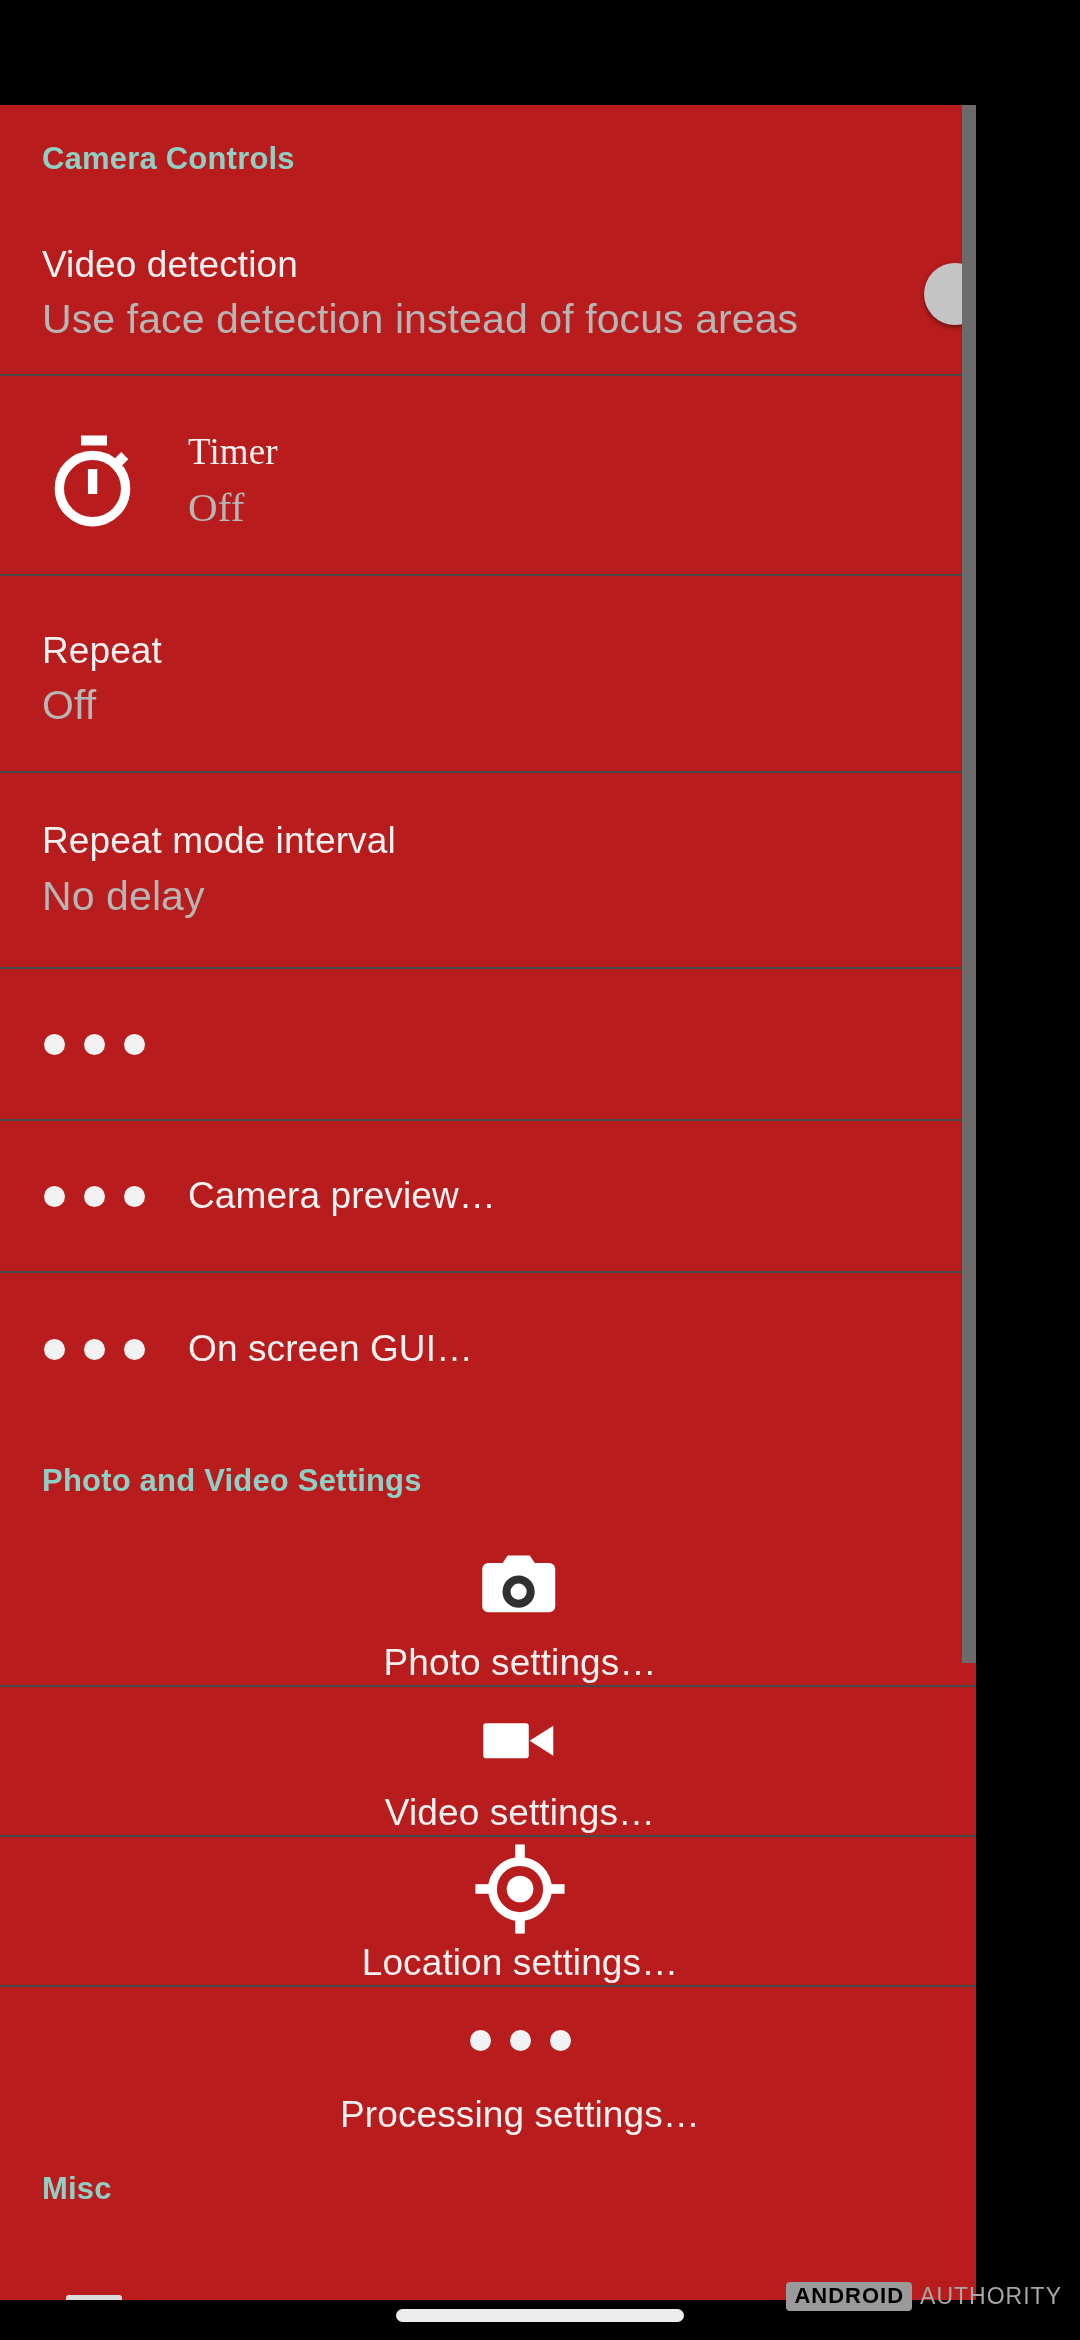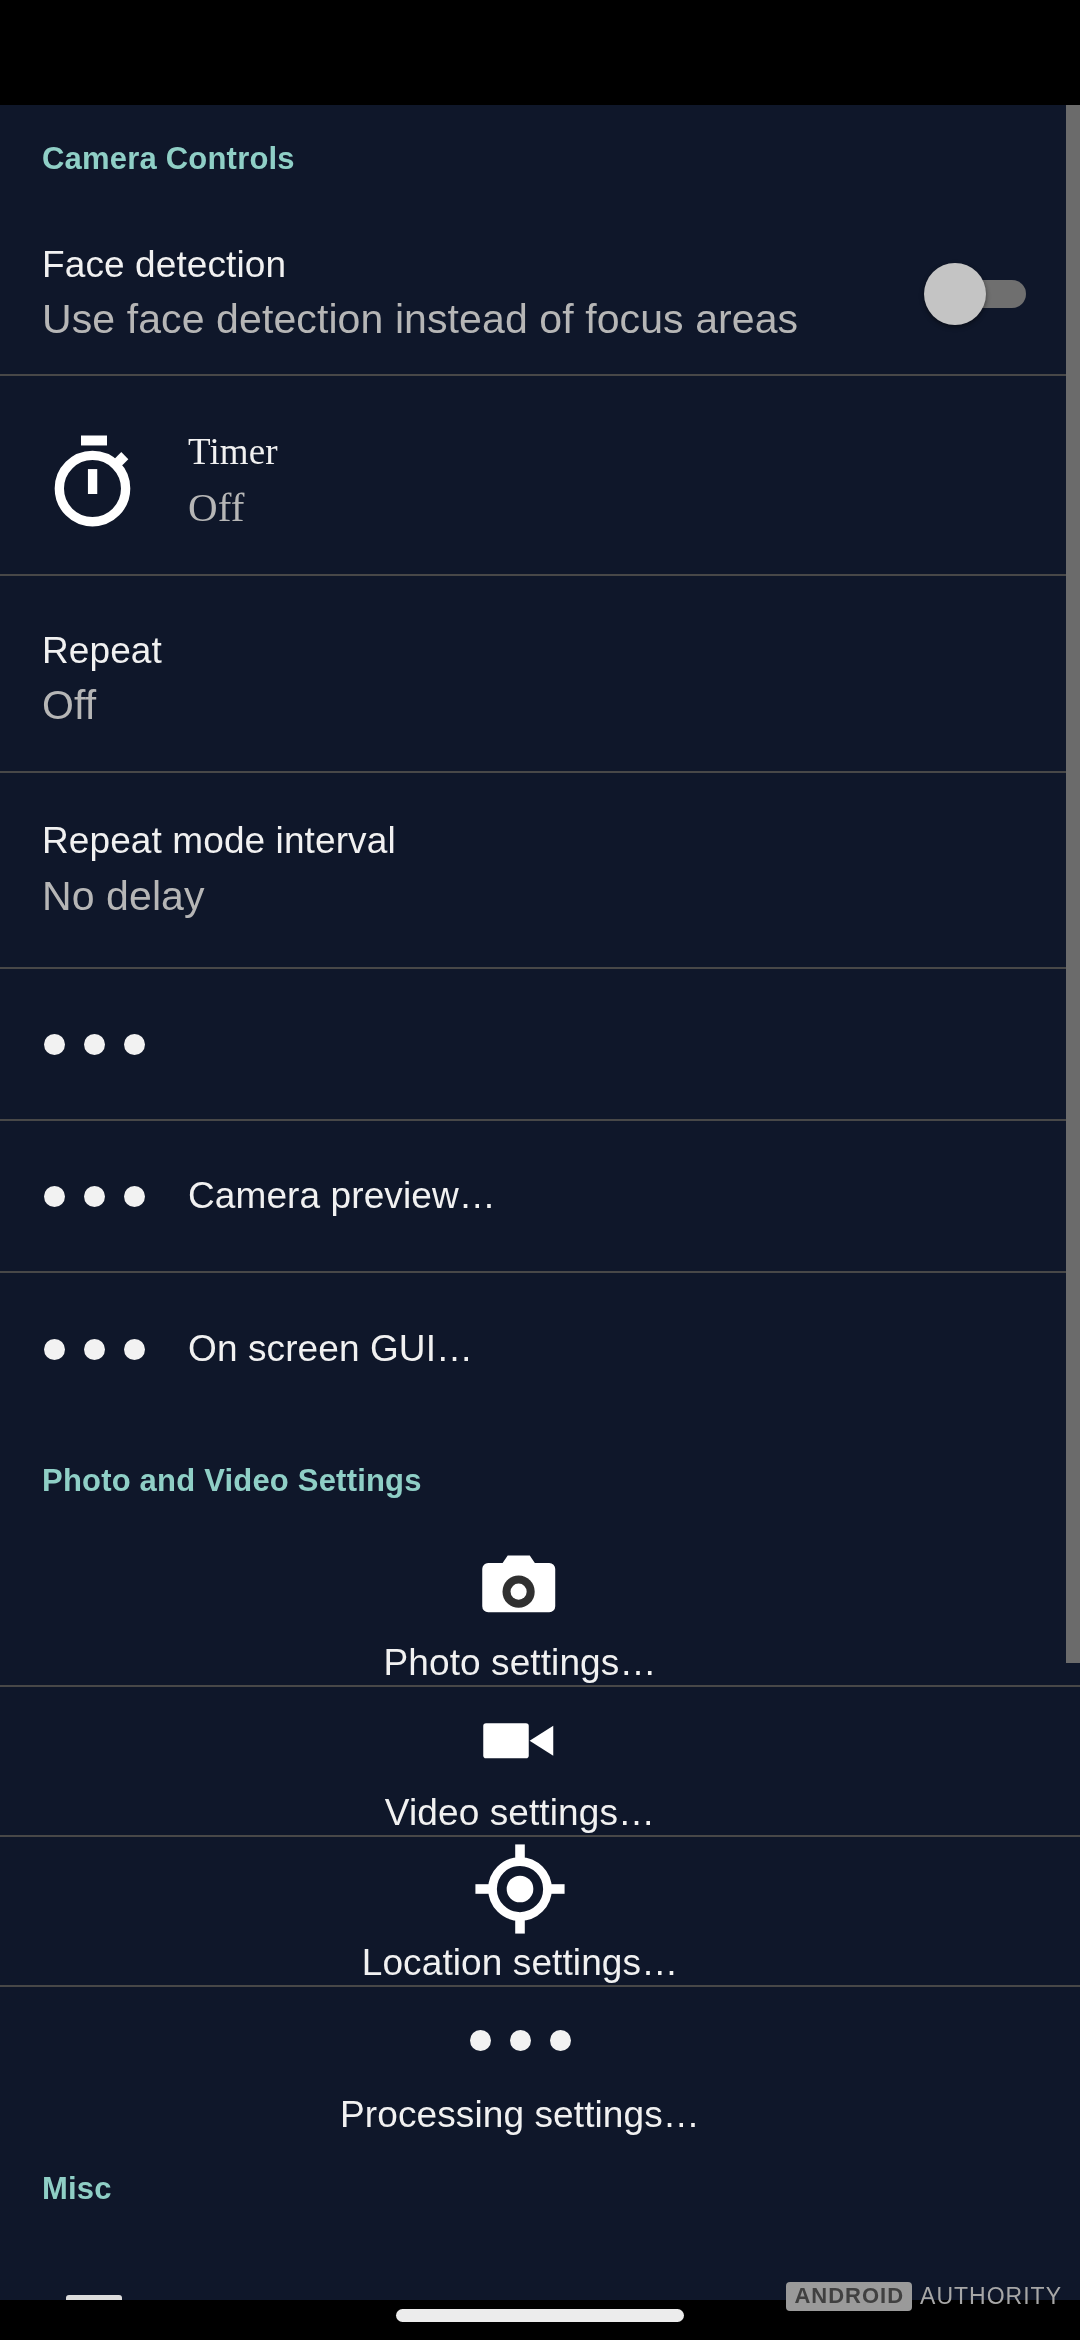--- a/index.html
+++ b/index.html
@@ -9,22 +9,22 @@
     font-family:"Liberation Sans","DejaVu Sans",sans-serif;
     -webkit-font-smoothing:antialiased;
   }
   .screen{position:relative;width:1080px;height:2340px;background:#000;}
 
   
   .statusbar{position:absolute;left:0;top:0;width:1080px;height:105px;background:#000;}
 
   
   .content{
-    position:absolute;left:0;top:105px;width:1080px;height:2195px;
-    background:#0f172a;overflow:hidden;
+    position:absolute;left:0;top:105px;width:976px;height:2195px;
+    background:#b91c1c;overflow:hidden;
   }
   .scrollbar-track{
     position:absolute;right:0;top:0;width:14px;height:2195px;background:transparent;
   }
   .scrollbar-thumb{
     position:absolute;right:0;top:0;width:14px;height:1558px;background:#6b6b6b;
   }
 
   
   .section-header{
@@ -86,21 +86,21 @@
   
   .navbar{position:absolute;left:0;bottom:0;width:1080px;height:40px;background:#000;}
   .nav-pill{
     position:absolute;left:50%;transform:translateX(-50%);top:9px;
     width:288px;height:13px;border-radius:7px;background:#ececec;
   }
   .watermark{
     position:absolute;right:18px;top:-18px;display:flex;align-items:center;gap:8px;
   }
   .wm-box{
-    background:#9a9a9a;color:#404040;font-size:22px;font-weight:bold;
+    background:#9a9a9a;color:#000000;font-size:22px;font-weight:bold;
     letter-spacing:1px;padding:3px 8px 4px;border-radius:4px;line-height:1;
     font-family:"Liberation Sans",sans-serif;
   }
   .wm-txt{
     color:#a7a7a7;font-size:23px;font-weight:normal;letter-spacing:1px;line-height:1;
     font-family:"Liberation Sans",sans-serif;
   }
 </style>
 </head>
 <body>
@@ -110,21 +110,21 @@
   <div class="statusbar"></div>
 
   <div class="content">
 
     <div class="section-header sh-cam">
       <span>Camera Controls</span>
     </div>
 
     <div class="row row-facedet">
       <div class="row-texts">
-        <div class="title">Face detection</div>
+        <div class="title">Video detection</div>
         <div class="subtitle">Use face detection instead of focus areas</div>
       </div>
       <div class="switch">
         <div class="sw-track"></div>
         <div class="sw-thumb"></div>
       </div>
     </div>
 
     <div class="row row-timer">
       <div class="icoslot">

